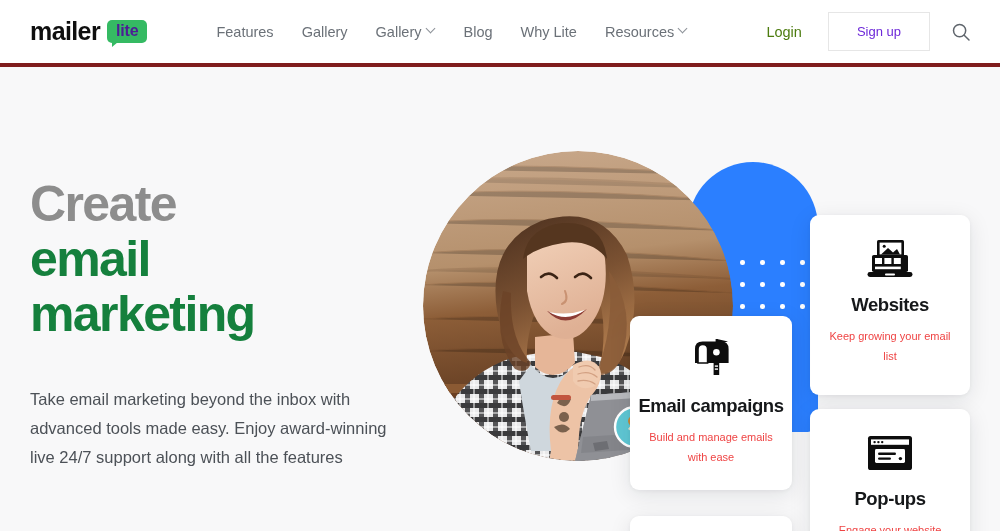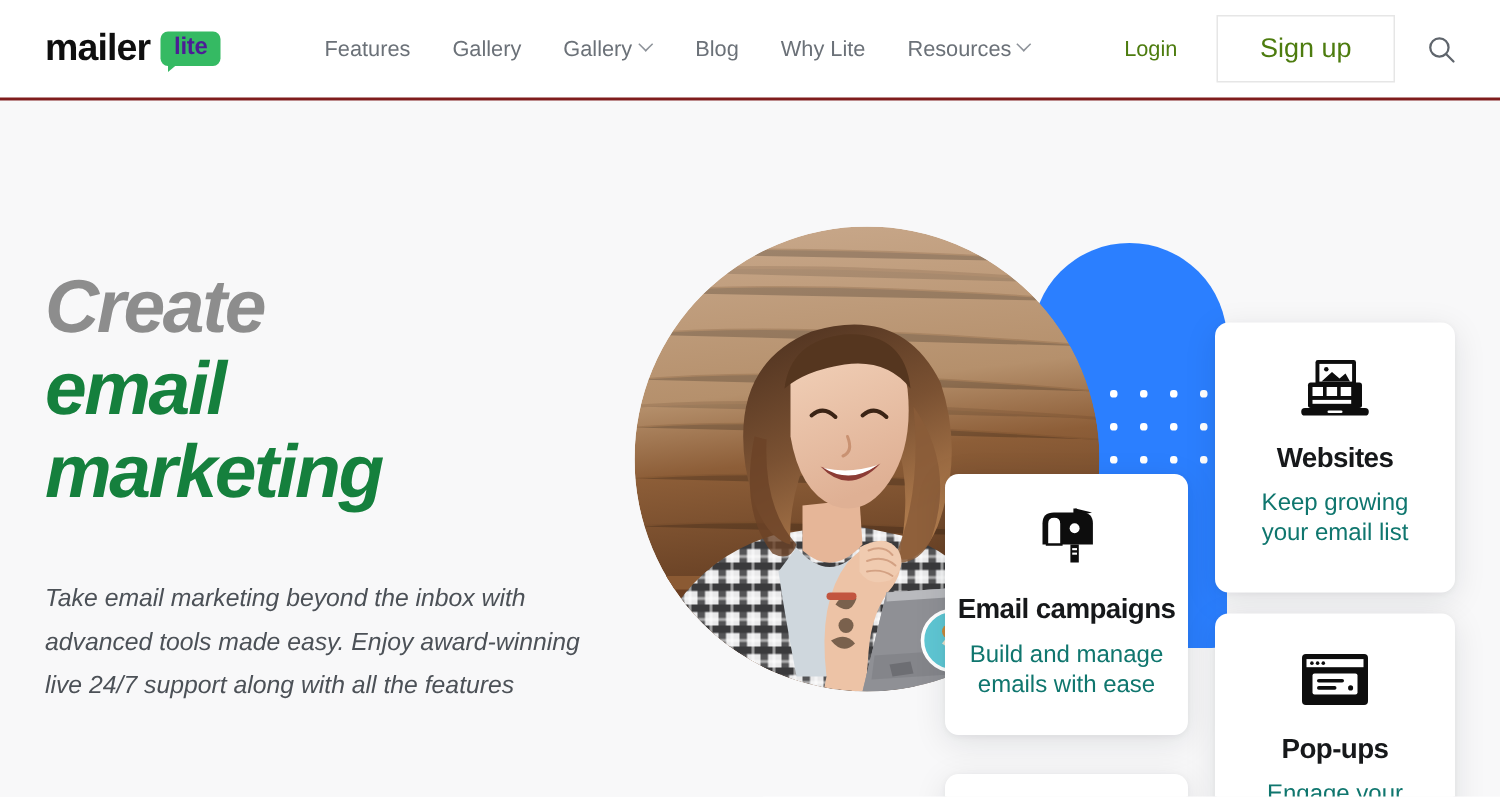--- a/index.html
+++ b/index.html
@@ -8,21 +8,21 @@
     font-family:"Liberation Sans", sans-serif;
     background:#ffffff;
     color:#1a1a1a;
     -webkit-font-smoothing:antialiased;
   }
 
   
   .header {
     position:absolute; top:0; left:0; width:1000px; height:67px;
     background:#ffffff;
-    border-bottom:2px solid #7f1d1d;
+    border-bottom:4px solid #7f1d1d;
     display:flex; align-items:center;
     z-index:50;
   }
   .logo {
     display:flex; align-items:center; gap:7px;
     margin-left:30px; cursor:pointer;
   }
   .logo-word {
     font-size:25px; font-weight:700; letter-spacing:-0.6px; color:#0f0f0f;
     font-family:"Liberation Sans", sans-serif;
@@ -61,42 +61,42 @@
   }
 
   .header-right {
     margin-left:auto; margin-right:26px;
     display:flex; align-items:center; gap:0;
   }
   .login-link {
     font-size:14.5px; color:#4d7c0f; padding:8px 16px; cursor:pointer;
   }
   .signup-btn {
-    font-size:18px; color:#4d7c0f;
+    font-size:13px; color:#6d28d9;
     border:1px solid #e6e6e6;
     background:#fff;
     border-radius:0;
     padding:11px 28px;
     margin-left:10px;
     cursor:pointer;
   }
   .search-btn {
     margin-left:18px; width:26px; height:26px;
     display:flex; align-items:center; justify-content:center;
     cursor:pointer;
   }
 
   
   .hero {
     position:absolute; top:67px; left:0; width:1000px; height:464px;
     background:#f8f8f9;
     overflow:hidden;
   }
 
-  .hero-copy { position:absolute; left:30px; top:110px; width:370px;font-style:italic; }
+  .hero-copy { position:absolute; left:30px; top:110px; width:370px; }
   .headline {
     font-size:50px;
     font-weight:700;
     line-height:55px;
     letter-spacing:-1.6px;
   }
   .headline .dim { color:#8d8d8d; display:block; }
   .headline .strong { color:#15803d; display:block; }
   .subcopy {
     margin-top:43px;
@@ -139,21 +139,21 @@
     padding-top:18px;
     cursor:pointer;
   }
   .card .ico { height:52px; display:flex; align-items:center; justify-content:center; }
   .card .ttl {
     font-size:18.5px; font-weight:700; color:#16181a;
     letter-spacing:-0.4px; line-height:24px;
     margin-top:8px;
   }
   .card .sub {
-    font-size:16px; color:#0f766e; line-height:20px;
+    font-size:11px; color:#ef4444; line-height:20px;
     margin-top:9px; padding:0 16px;
   }
 
   .card-websites { left:400px; top:148px; width:160px; height:180px; }
   .card-email    { left:220px; top:249px; width:162px; height:174px; }
   .card-popups   { left:400px; top:342px; width:160px; height:172px; }
   .card-autom    { left:220px; top:449px; width:162px; height:174px; }
 </style>
 </head>
 <body>

